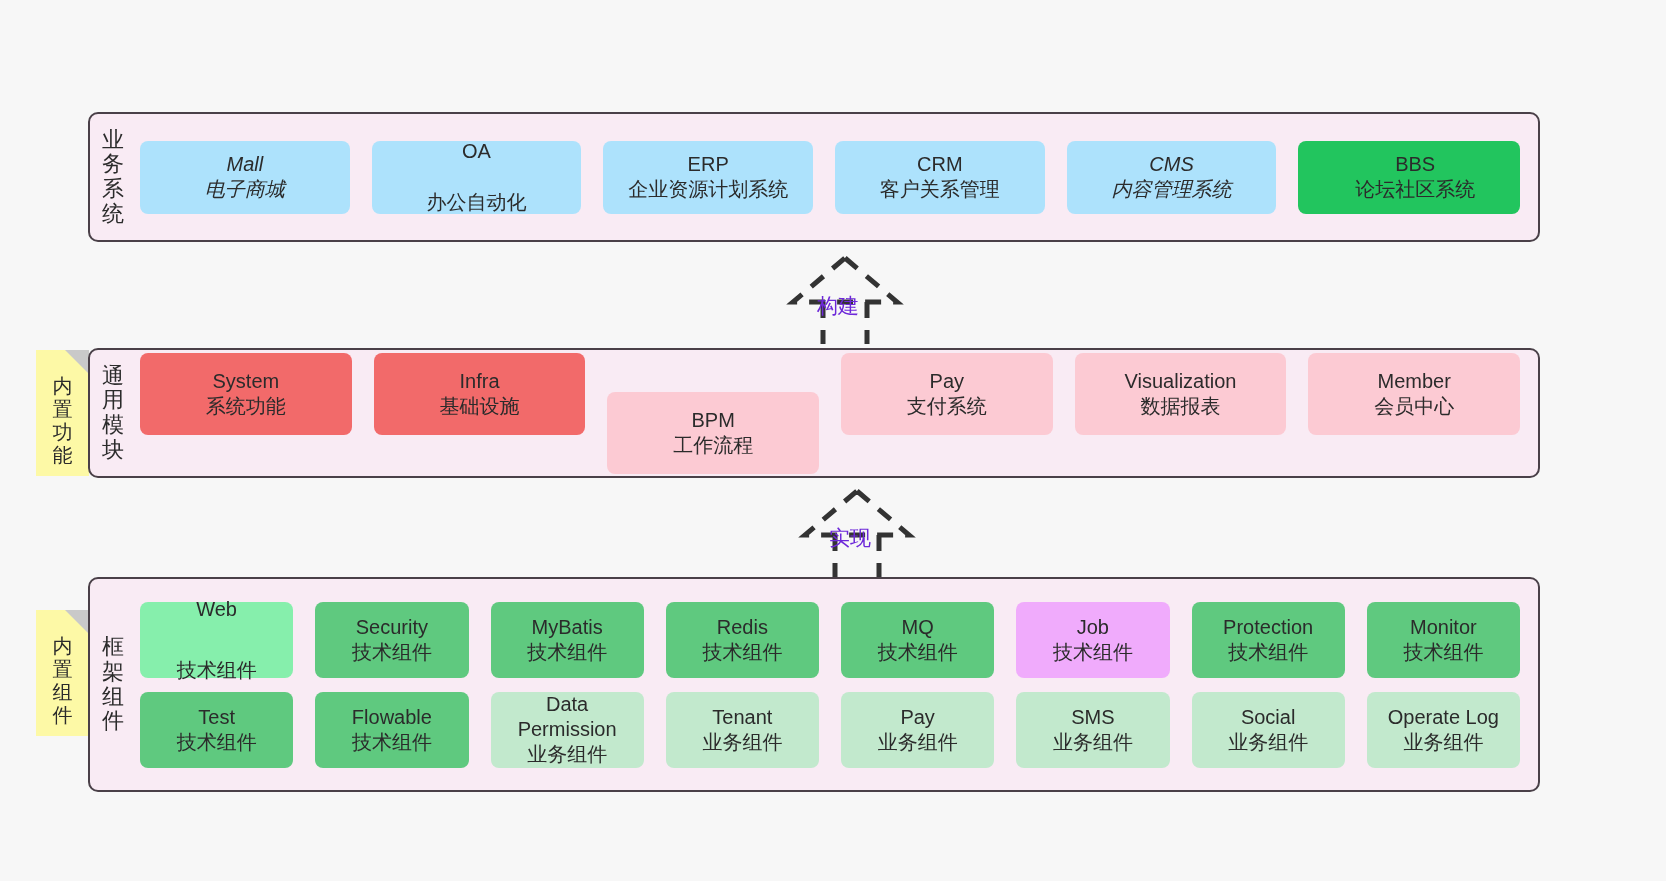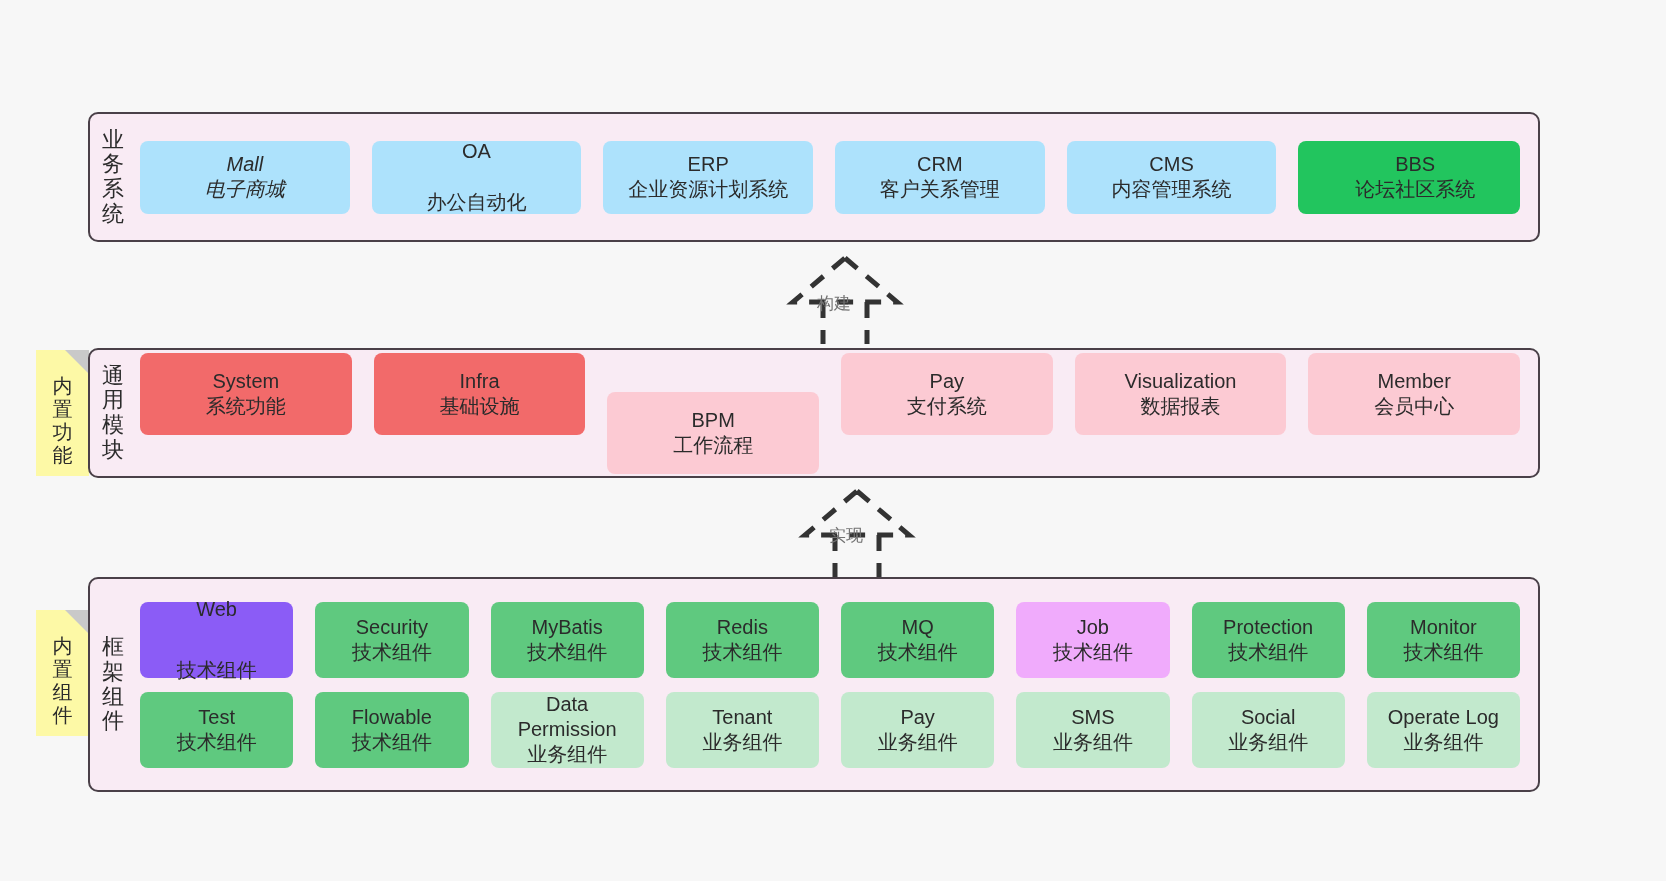--- a/index.html
+++ b/index.html
@@ -122,22 +122,22 @@
   #note-common { left: 36px; top: 350px; height: 126px; }
   #note-frame  { left: 36px; top: 610px; height: 126px; }
 
   
   .connector {
     position: absolute;
     pointer-events: none;
   }
   .connector-label {
     position: absolute;
-    font-size: 17px;
-    color: #737373;
+    font-size: 21px;
+    color: #6d28d9;
     background: transparent;
     white-space: nowrap;
   }
   #conn-build { left: 745px; top: 252px; width: 200px; height: 92px; }
   #conn-build-label { left: 817px; top: 292px; }
   #conn-impl { left: 757px; top: 485px; width: 200px; height: 92px; }
   #conn-impl-label { left: 829px; top: 524px; }
 </style>
 </head>
 <body>
@@ -162,21 +162,21 @@
             <div class="t-cn">办公自动化</div>
           </div>
           <div class="box blue" style="background: rgb(173, 226, 252);">
             <div class="t-en">ERP</div>
             <div class="t-cn">企业资源计划系统</div>
           </div>
           <div class="box blue" style="background: rgb(173, 226, 252);">
             <div class="t-en">CRM</div>
             <div class="t-cn">客户关系管理</div>
           </div>
-          <div class="box blue" style="background: rgb(173, 226, 252);">
+          <div class="box blue" style="background: rgb(173, 226, 252); font-style: italic;">
             <div class="t-en">CMS</div>
             <div class="t-cn">内容管理系统</div>
           </div>
           <div class="box blue" style="background: #22c55e; padding-left: 16px;">
             <div class="t-en">BBS</div>
             <div class="t-cn">论坛社区系统</div>
           </div>
         </div>
       </div>
   </div>
@@ -256,21 +256,21 @@
   </div>
   <div class="layer" id="layer-frame">
     <div class="layer-label">
         <span>框</span>
         <span>架</span>
         <span>组</span>
         <span>件</span>
       </div>
     <div class="layer-body">
         <div class="row">
-          <div class="box green-strong" style="background: #8b5cf6; gap: 36px;">
+          <div class="box green-strong" style="background: #86efac; gap: 36px;">
             <div class="t-en">Web</div>
             <div class="t-cn">技术组件</div>
           </div>
           <div class="box green-strong" style="background: rgb(95, 201, 127);">
             <div class="t-en">Security</div>
             <div class="t-cn">技术组件</div>
           </div>
           <div class="box green-strong" style="background: rgb(95, 201, 127);">
             <div class="t-en">MyBatis</div>
             <div class="t-cn">技术组件</div>

